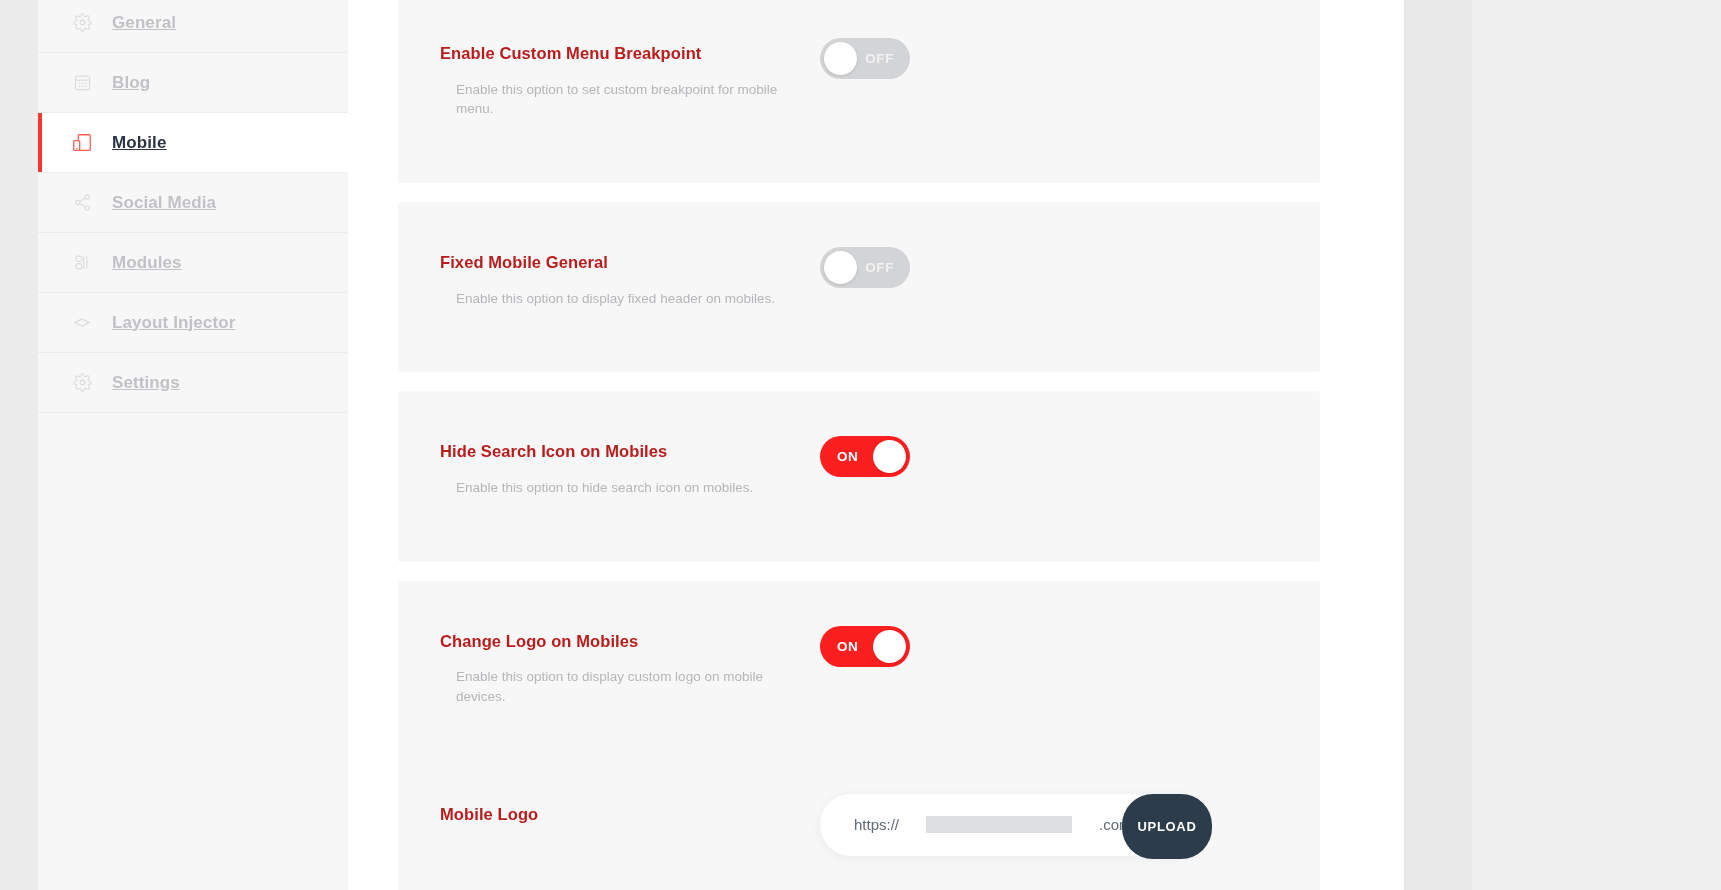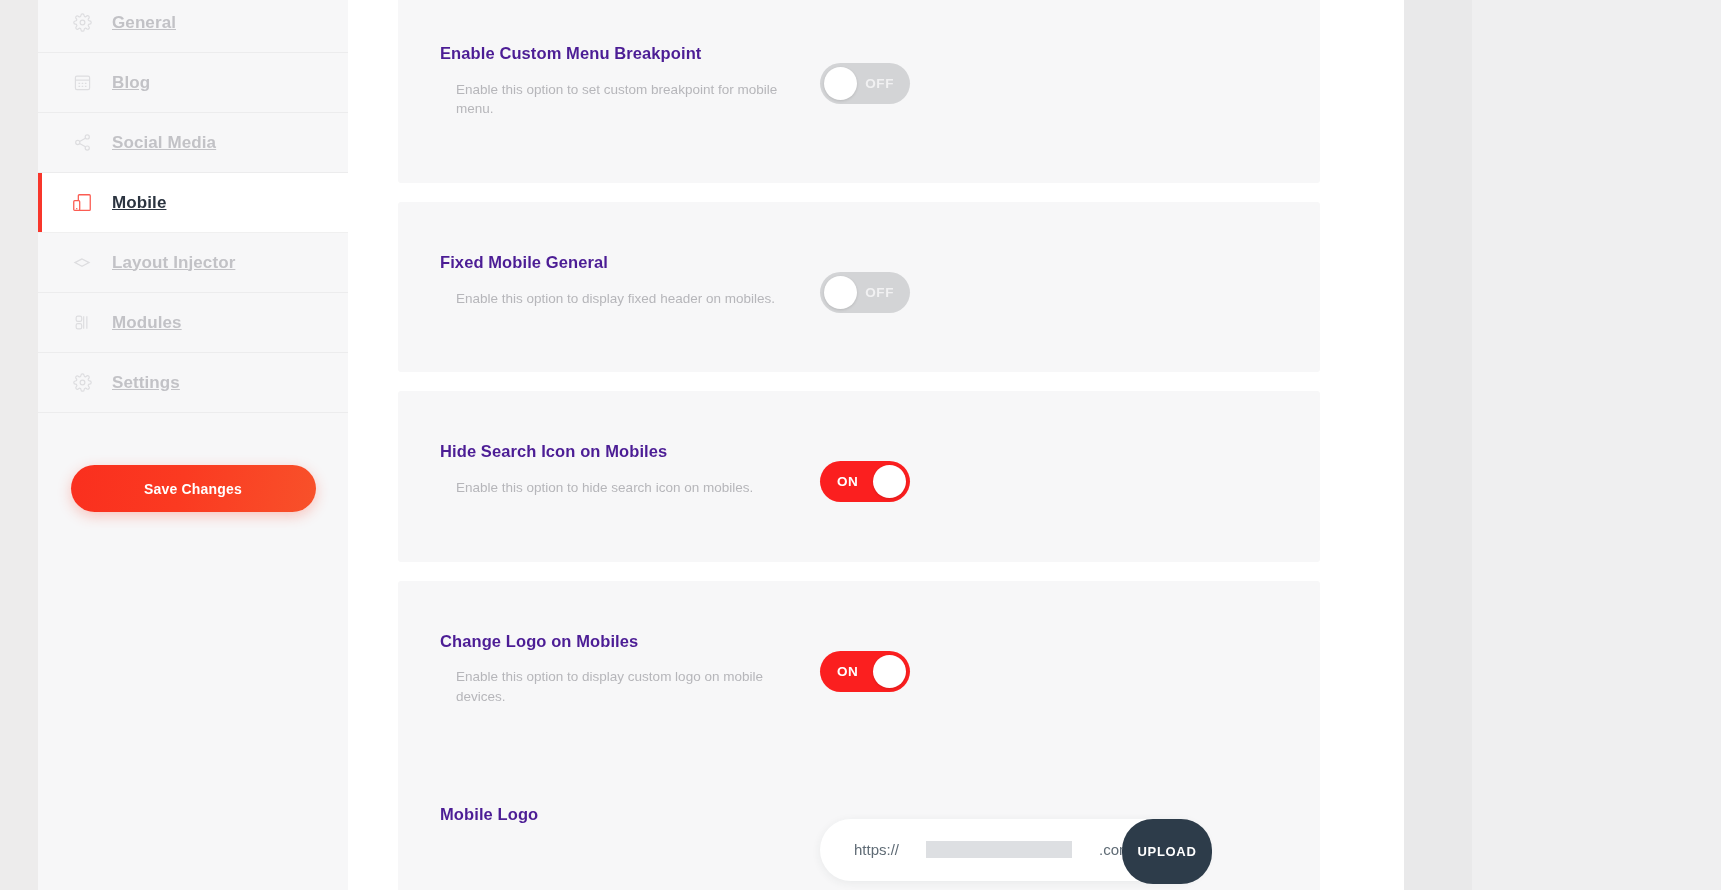--- a/index.html
+++ b/index.html
@@ -148,41 +148,40 @@
   .row-logo { padding-top: 34px; padding-bottom: 52px; }
 
   .row-text {
     width: 380px;
     flex: 0 0 380px;
   }
 
   .row-title {
     font-size: 16.5px;
     font-weight: 600;
-    color: #4c1d95;
+    color: #b91c1c;
     letter-spacing: .1px;
     line-height: 1.2;
     margin: 0 12px 9px 0;
   }
 
   .row-desc {
     font-size: 13.5px;
     color: #b6b6ba;
     line-height: 1.45;
     margin: 16px;
     max-width: 330px;
   }
 
   .row-control {
     flex: 1 1 auto;
     display: flex;
     align-items: flex-start;
     padding-left: 0px;
     margin-left: 0px;
-    margin-top: 25px;
   }
 
   
   .toggle {
     position: relative;
     width: 90px;
     height: 41px;
     border-radius: 21px;
     cursor: pointer;
     display: block;
@@ -315,78 +314,75 @@
         <span class="nav-icon">
           <svg width="19" height="19" viewBox="0 0 24 24" fill="none" stroke="#c8c8cc" stroke-width="1.5">
             <rect x="3" y="4" width="18" height="17" rx="2"></rect>
             <path d="M3 9h18"></path>
             <path d="M7 13h2M11 13h2M15 13h2M7 17h2M11 17h2M15 17h2"></path>
           </svg>
         </span>
         <span class="nav-label">Blog</span>
       </div>
 
+      <div class="nav-item active">
+        <span class="nav-icon">
+          <svg width="22" height="22" viewBox="0 0 24 24" fill="none" stroke="#fb5c52" stroke-width="1.4">
+            <rect x="8" y="3" width="13" height="17" rx="1"></rect>
+            <rect x="3" y="9.5" width="6.5" height="10.5" rx="1" fill="#ffffff"></rect>
+            <path d="M5.6 18.2h1.3"></path>
+          </svg>
+        </span>
+        <span class="nav-label">Mobile</span>
+      </div>
+
       <div class="nav-item">
         <span class="nav-icon">
           <svg width="19" height="19" viewBox="0 0 24 24" fill="none" stroke="#c8c8cc" stroke-width="1.5">
             <circle cx="18" cy="5" r="2.6"></circle>
             <circle cx="6" cy="12" r="2.6"></circle>
             <circle cx="18" cy="19" r="2.6"></circle>
             <path d="M8.3 10.8l7.4-4.3M8.3 13.2l7.4 4.3"></path>
           </svg>
         </span>
         <span class="nav-label">Social Media</span>
       </div>
 
-      <div class="nav-item active">
-        <span class="nav-icon">
-          <svg width="22" height="22" viewBox="0 0 24 24" fill="none" stroke="#fb5c52" stroke-width="1.4">
-            <rect x="8" y="3" width="13" height="17" rx="1"></rect>
-            <rect x="3" y="9.5" width="6.5" height="10.5" rx="1" fill="#ffffff"></rect>
-            <path d="M5.6 18.2h1.3"></path>
-          </svg>
-        </span>
-        <span class="nav-label">Mobile</span>
-      </div>
-
-      <div class="nav-item">
-        <span class="nav-icon">
-          <svg width="20" height="20" viewBox="0 0 24 24" fill="none" stroke="#c8c8cc" stroke-width="1.5">
-            <path d="M12 7L3.5 11.5 12 16l8.5-4.5z"></path>
-          </svg>
-        </span>
-        <span class="nav-label">Layout Injector</span>
-      </div>
-
       <div class="nav-item">
         <span class="nav-icon">
           <svg width="19" height="19" viewBox="0 0 24 24" fill="none" stroke="#c8c8cc" stroke-width="1.5">
             <rect x="4" y="4" width="7" height="6.5" rx="2"></rect>
             <rect x="4" y="13.5" width="7" height="6.5" rx="2"></rect>
             <path d="M13.5 4v16M17.5 4v16"></path>
           </svg>
         </span>
         <span class="nav-label">Modules</span>
       </div>
 
       <div class="nav-item">
         <span class="nav-icon">
+          <svg width="20" height="20" viewBox="0 0 24 24" fill="none" stroke="#c8c8cc" stroke-width="1.5">
+            <path d="M12 7L3.5 11.5 12 16l8.5-4.5z"></path>
+          </svg>
+        </span>
+        <span class="nav-label">Layout Injector</span>
+      </div>
+
+      <div class="nav-item">
+        <span class="nav-icon">
           <svg width="19" height="19" viewBox="0 0 24 24" fill="none" stroke="#c8c8cc" stroke-width="1.5">
             <circle cx="12" cy="12" r="3"></circle>
             <path d="M19.4 15a1.6 1.6 0 0 0 .3 1.8l.1.1a2 2 0 1 1-2.8 2.8l-.1-.1a1.6 1.6 0 0 0-1.8-.3 1.6 1.6 0 0 0-1 1.5V21a2 2 0 1 1-4 0v-.1a1.6 1.6 0 0 0-1-1.5 1.6 1.6 0 0 0-1.8.3l-.1.1a2 2 0 1 1-2.8-2.8l.1-.1a1.6 1.6 0 0 0 .3-1.8 1.6 1.6 0 0 0-1.5-1H3a2 2 0 1 1 0-4h.1a1.6 1.6 0 0 0 1.5-1 1.6 1.6 0 0 0-.3-1.8l-.1-.1a2 2 0 1 1 2.8-2.8l.1.1a1.6 1.6 0 0 0 1.8.3H9a1.6 1.6 0 0 0 1-1.5V3a2 2 0 1 1 4 0v.1a1.6 1.6 0 0 0 1 1.5 1.6 1.6 0 0 0 1.8-.3l.1-.1a2 2 0 1 1 2.8 2.8l-.1.1a1.6 1.6 0 0 0-.3 1.8V9a1.6 1.6 0 0 0 1.5 1H21a2 2 0 1 1 0 4h-.1a1.6 1.6 0 0 0-1.5 1z"></path>
           </svg>
         </span>
         <span class="nav-label">Settings</span>
       </div>
 
     </nav>
 
-    <div class="save-wrap">
-      <button class="save-btn">Save Changes</button>
-    </div>
 
   </aside>
 
   <main class="content-panel">
     <div class="cards">
 
       <section class="card">
         <div class="row row-main">
           <div class="row-text">
             <h3 class="row-title">Enable Custom Menu Breakpoint</h3>

